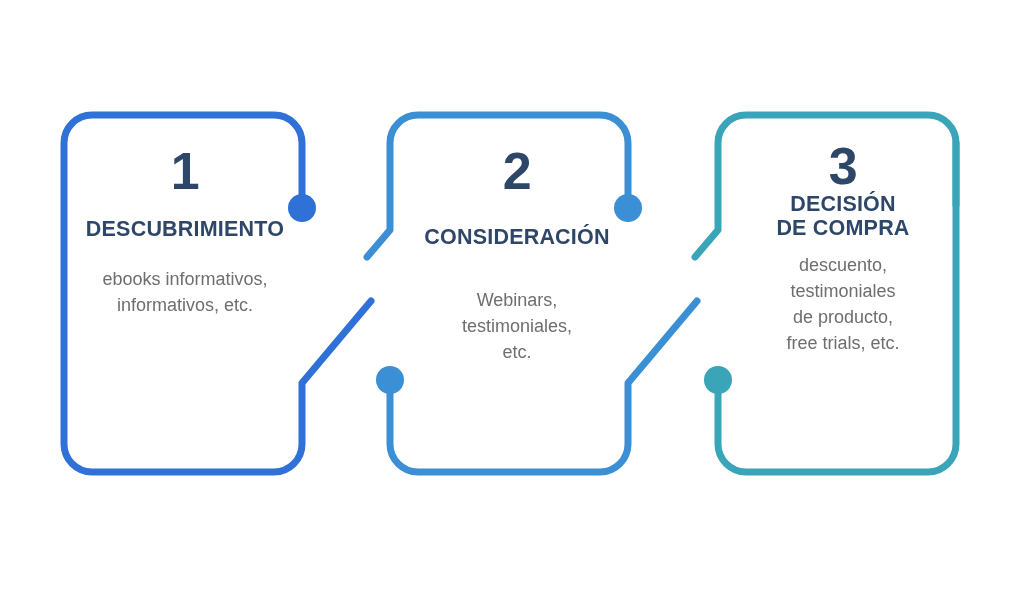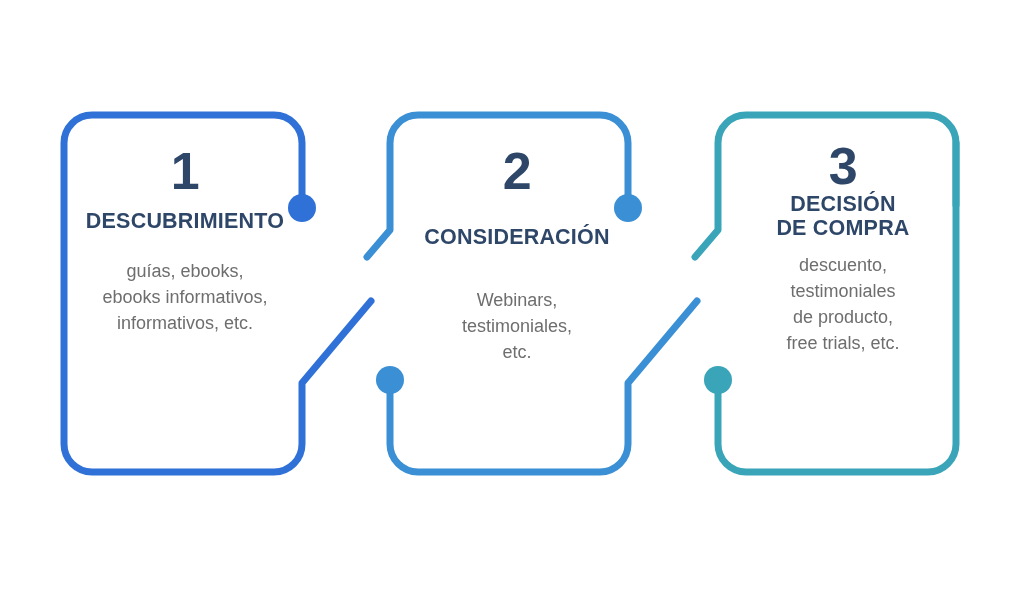--- a/index.html
+++ b/index.html
@@ -52,21 +52,21 @@
   .step-desc {
     font-size: 18px;
     font-weight: normal;
     color: #6E6E6E;
     line-height: 1.45;
   }
   .t1 { left: 64px;  top: 145px; width: 242px; }
   .t2 { left: 396px; top: 145px; width: 242px; }
   .t3 { left: 722px; top: 140px; width: 242px; }
 
-  .t1 .step-title { margin-top: 12px; }
+  .t1 .step-title { margin-top: 20px; }
   .t1 .step-desc  { margin-top: 25px; }
   .t2 .step-title { margin-top: 28px; }
   .t2 .step-desc  { margin-top: 38px; }
   .t3 .step-title { }
   .t3 .step-desc  { margin-top: 12px; }
 </style>
 </head>
 <body>
 
 <div id="stage">
@@ -124,21 +124,20 @@
       <circle cx="718" cy="380" r="14" fill="#3AA5B8"></circle>
     </g>
   </svg>
 
   <div class="card-text t1">
     <div class="step-number">1</div>
     <div class="step-title">
       <div>DESCUBRIMIENTO</div>
     </div>
     <div class="step-desc">
-      <div>guías, ebooks,</div>
       <div>ebooks informativos,</div>
       <div>informativos, etc.</div>
     </div>
   </div>
 
   <div class="card-text t2">
     <div class="step-number">2</div>
     <div class="step-title">
       <div>CONSIDERACIÓN</div>
     </div>

